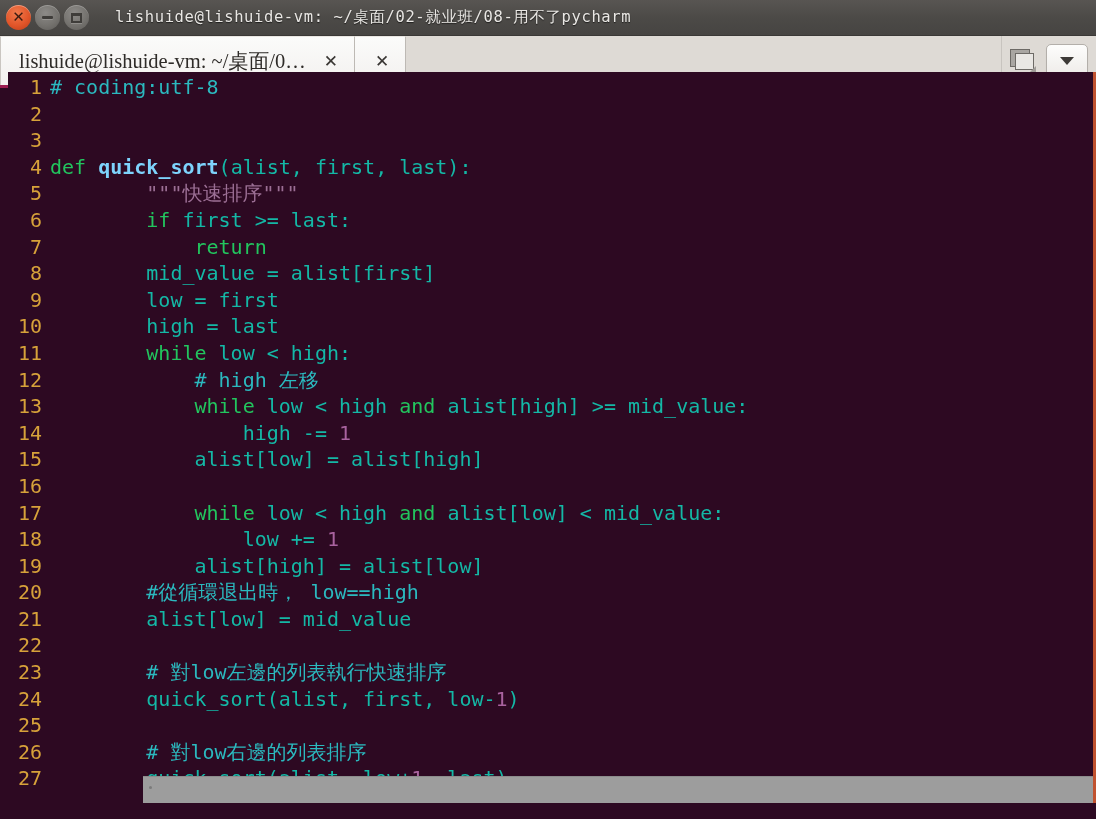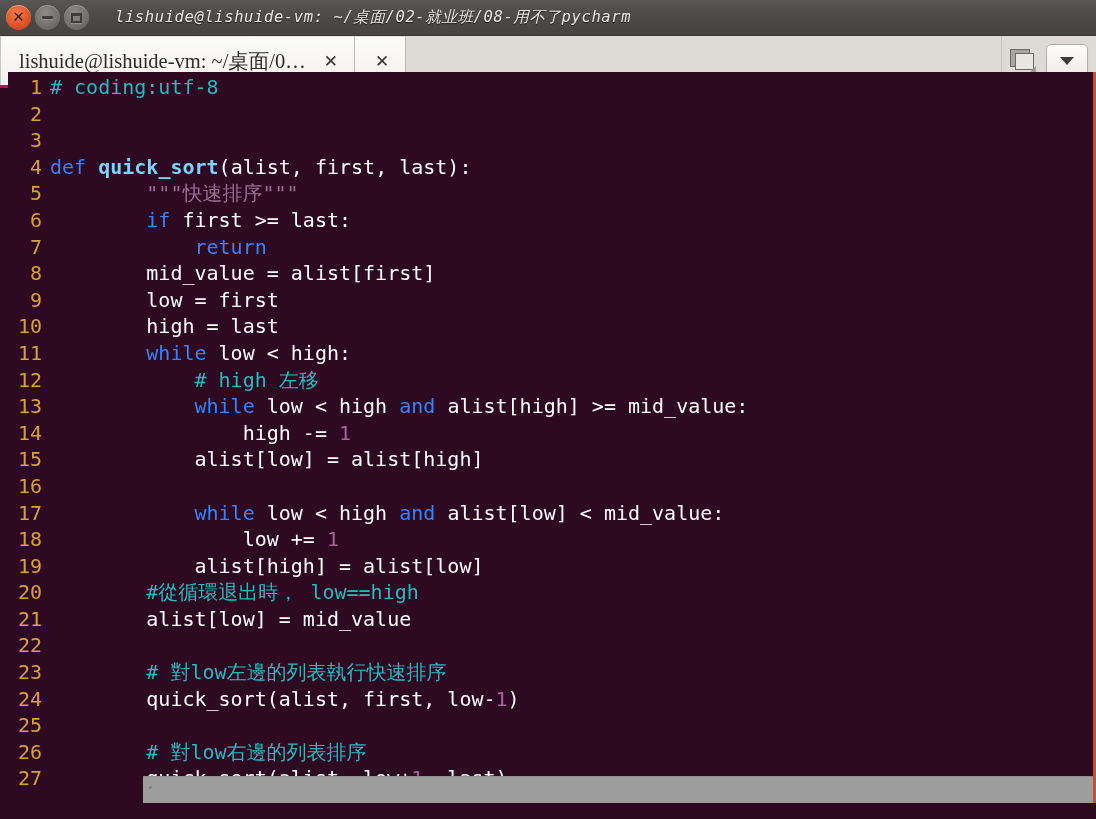--- a/index.html
+++ b/index.html
@@ -56,21 +56,20 @@
     flex: 1;
     text-align: left;
     padding-left: 26px;
     color: #e9e7e4;
     font-family: "DejaVu Sans Mono", monospace;
     font-size: 15.5px;
     letter-spacing: .6px;
     text-shadow: 0 1px 1px rgba(0,0,0,.6);
     white-space: nowrap;
     overflow: hidden;
-    font-style: italic;
   }
 
   
   #tabbar {
     position: absolute; left: 0; top: 36px;
     width: 1096px; height: 52px;
     background: #dedad5;
     display: flex; align-items: flex-end;
     border-bottom: 3px solid #9c1d52;
   }
@@ -155,23 +154,23 @@
     white-space: pre;
   }
   .ln {
     display: inline-block;
     width: 34px;
     text-align: right;
     color: #d7a23a;
     margin-right: 8px;
   }
   .row { height: 26.6px; }
-  .c-def    { color: #3b82f6; }      
+  .c-def    { color: #22c55e; }      
   .c-fn     { color: #7dd3fc; font-weight: bold; }
-  .c-plain  { color: #ffffff; }
+  .c-plain  { color: #14b8a6; }
   .c-com    { color: #2bb9bf; }      
   .c-str    { color: #9c6f95; }      
   .c-num    { color: #a9639f; }
 
   
   #hscroll {
     position: absolute; left: 135px; bottom: 0;
     width: 950px; height: 27px;
     background: #9d9d9d;
     border-top: 1px solid #8c8c8c;

